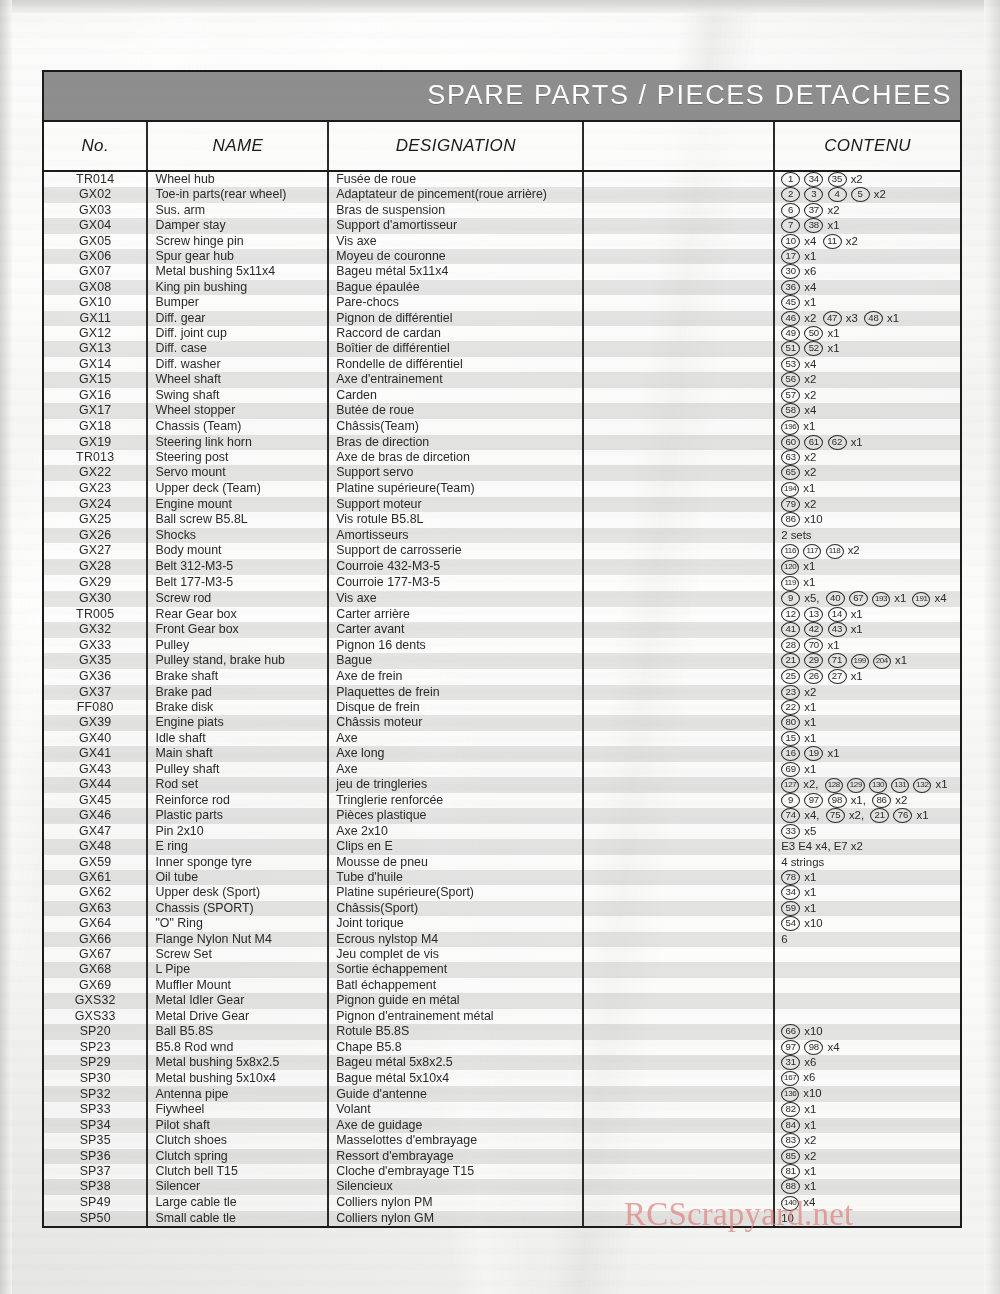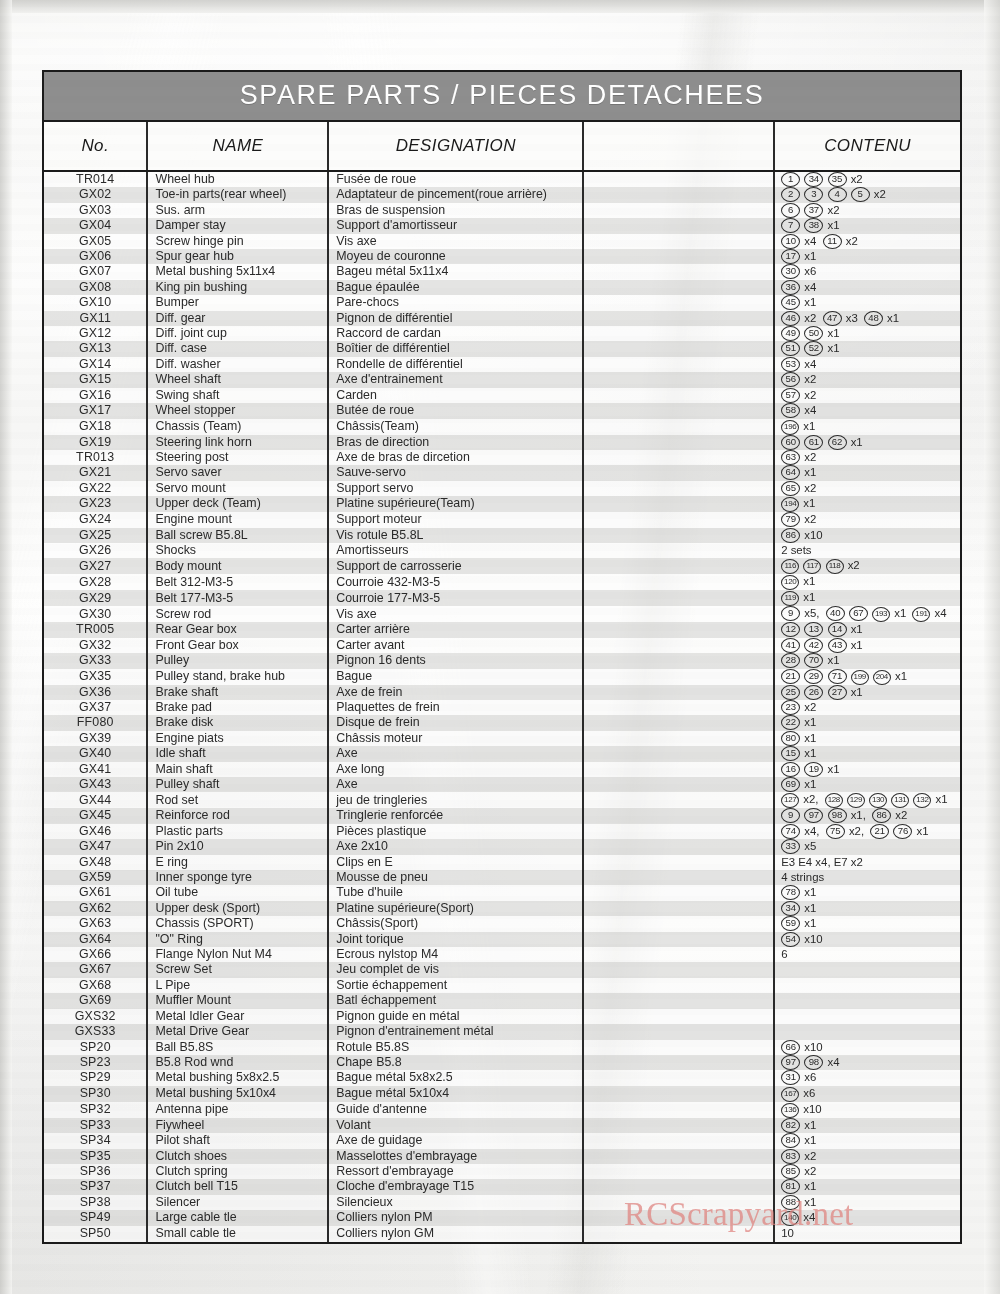--- a/index.html
+++ b/index.html
@@ -47,21 +47,21 @@
   #sheet{
     position:absolute;
     left:42px;top:70px;
     width:916px;
     border:2px solid #1b1b1b;
     background:rgba(255,255,255,.25);
   }
   #title-bar{
     background:#8e8e8e;
     color:#ffffff;
-    text-align:center;
+    text-align:right;
     font-size:27px;
     letter-spacing:1.6px;
     padding:8px 8px 9px;
     border-bottom:2px solid #1b1b1b;
     text-shadow:0 1px 0 rgba(0,0,0,.18);
     font-weight:400;
   }
 
   table{border-collapse:collapse;width:100%;table-layout:fixed;}
   col.c-no{width:103px;}
@@ -296,27 +296,20 @@
             <td class="contenu"><span class="bub">60</span> <span class="bub">61</span> <span class="bub">62</span> <span class="qty">x1</span> </td>
           </tr>
           <tr>
             <td class="no">TR013</td>
             <td>Steering post</td>
             <td>Axe de bras de dircetion</td>
             <td></td>
             <td class="contenu"><span class="bub">63</span> <span class="qty">x2</span> </td>
           </tr>
           <tr>
-            <td class="no">GX21</td>
-            <td>Servo saver</td>
-            <td>Sauve-servo</td>
-            <td></td>
-            <td class="contenu"><span class="bub">64</span> <span class="qty">x1</span> </td>
-          </tr>
-          <tr>
             <td class="no">GX22</td>
             <td>Servo mount</td>
             <td>Support servo</td>
             <td></td>
             <td class="contenu"><span class="bub">65</span> <span class="qty">x2</span> </td>
           </tr>
           <tr>
             <td class="no">GX23</td>
             <td>Upper deck (Team)</td>
             <td>Platine supérieure(Team)</td>
@@ -571,21 +564,21 @@
           <tr>
             <td class="no">SP23</td>
             <td>B5.8 Rod wnd</td>
             <td>Chape B5.8</td>
             <td></td>
             <td class="contenu"><span class="bub">97</span> <span class="bub">98</span> <span class="qty">x4</span> </td>
           </tr>
           <tr>
             <td class="no">SP29</td>
             <td>Metal bushing 5x8x2.5</td>
-            <td>Bague métal 5x8x2.5</td>
+            <td>Bageu métal 5x8x2.5</td>
             <td></td>
             <td class="contenu"><span class="bub">31</span> <span class="qty">x6</span> </td>
           </tr>
           <tr>
             <td class="no">SP30</td>
             <td>Metal bushing 5x10x4</td>
             <td>Bague métal 5x10x4</td>
             <td></td>
             <td class="contenu"><span class="bub w3">167</span> <span class="qty">x6</span> </td>
           </tr>

